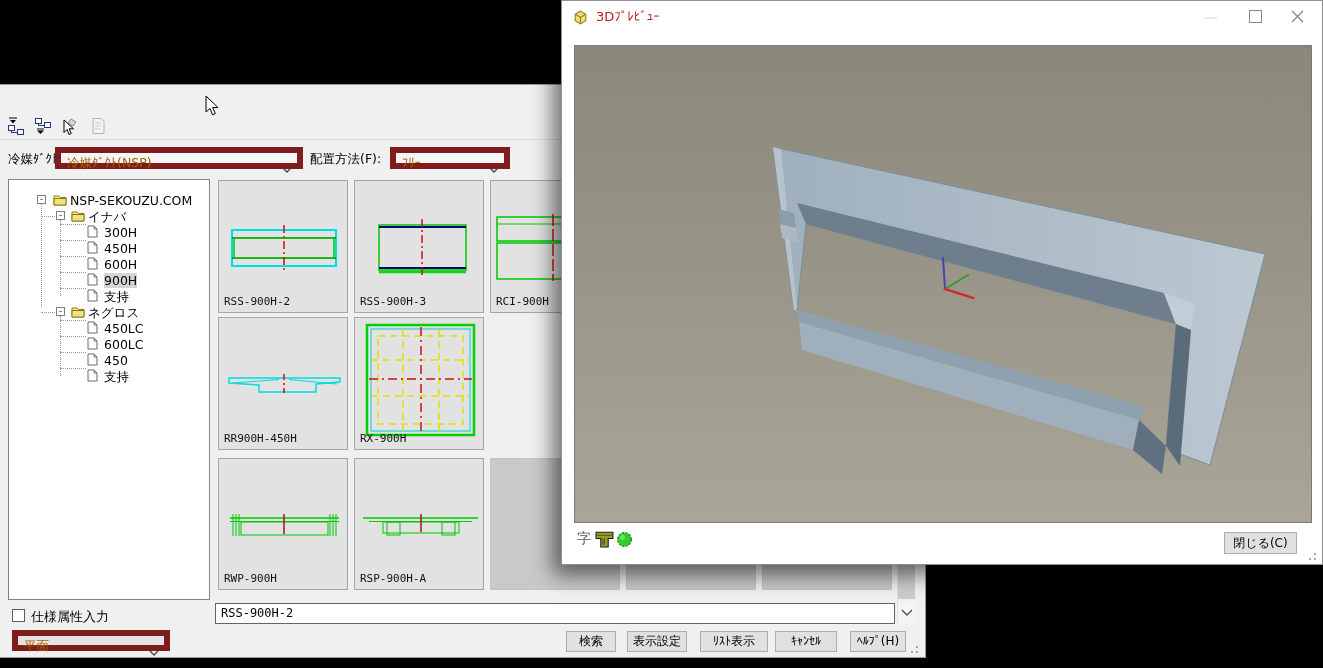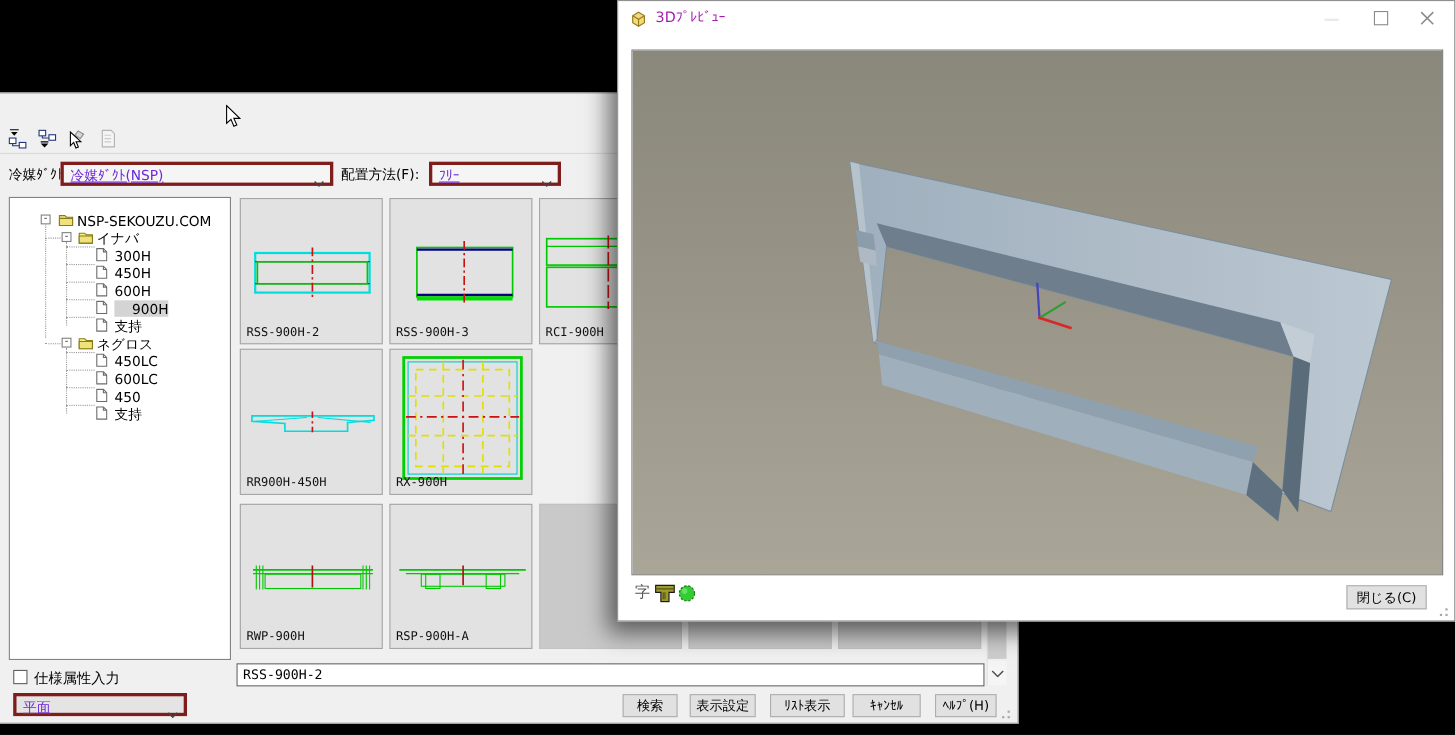--- a/index.html
+++ b/index.html
@@ -7,29 +7,29 @@
        font-family:"DejaVu Sans","Liberation Sans",sans-serif;}
   .abs{position:absolute;}
   
   .dlg{position:absolute;left:0;top:84px;width:926px;height:574px;background:#f0f0f0;
        border:1px solid #9a9a9a;border-left:none;box-sizing:border-box;z-index:1;}
   .dtitlebar{position:absolute;left:0;top:0;width:100%;height:28px;background:#ffffff;border-bottom:1px solid #e6e6e6;}
   .dtitle{position:absolute;left:10px;top:0;line-height:28px;font-size:13px;color:#9e9e9e;}
   .toolbar{position:absolute;left:0;top:28px;width:100%;height:26px;background:#f0f0f0;border-bottom:1px solid #dadada;}
   .tbi{position:absolute;top:3px;width:20px;height:20px;}
   .lbl{position:absolute;font-size:12.5px;color:#000;}
-  .combo{position:absolute;height:22px;background:#f5f5f5;border:3px solid #7f1d1d;box-sizing:border-box;
-         font-size:12.5px;color:#6d28d9;line-height:20px;padding-left:6px;text-decoration:underline;}
+  .combo{position:absolute;height:22px;background:#f5f5f5;border:6px solid #7f1d1d;box-sizing:border-box;
+         font-size:12.5px;color:#a16207;line-height:20px;padding-left:6px;}
   .combo .chev{position:absolute;right:5px;top:6px;}
   
   .tree{position:absolute;left:8px;top:94px;width:202px;height:421px;background:#fff;
         border:1px solid #828282;box-sizing:border-box;overflow:hidden;}
   .trow{position:absolute;left:0;width:100%;height:16px;font-size:12.5px;color:#000;}
   .tlabel{position:absolute;top:1px;white-space:nowrap;}
-  .tlabel.sel{background:#d4d4d4;padding-left:16px;}
+  .tlabel.sel{background:#d4d4d4;}
   .tbox{position:absolute;width:9px;height:9px;background:#fff;border:1px solid #808080;box-sizing:border-box;
         font-size:9px;line-height:6px;text-align:center;color:#333;}
   .dotv{position:absolute;width:1px;border-left:1px dotted #9a9a9a;}
   .doth{position:absolute;height:1px;border-top:1px dotted #9a9a9a;}
   .ticon{position:absolute;}
   
   .cell{position:absolute;width:130px;background:#e2e2e2;border:1px solid #a6a6a6;box-sizing:border-box;}
   .cell.dark{background:#c9c9c9;border-color:#c3c3c3;}
   .cell svg{position:absolute;left:0;top:0;}
   .clabel{position:absolute;left:5px;bottom:4px;font-family:"DejaVu Sans Mono","Liberation Mono",monospace;
@@ -42,21 +42,21 @@
   .btn{position:absolute;top:546px;height:21px;background:#e1e1e1;border:1px solid #adadad;box-sizing:border-box;
        font-size:12px;text-align:center;line-height:19px;color:#000;}
   .sbar{position:absolute;left:897px;top:95px;width:17px;height:443px;background:#f0f0f0;border-left:1px solid #e0e0e0;}
   .sthumb{position:absolute;left:0;top:205px;width:17px;height:214px;background:#cdcdcd;}
   .sarrow{position:absolute;left:0;top:421px;width:17px;height:22px;background:#f5f5f5;}
   .grip{position:absolute;width:12px;height:12px;}
   .grip i{position:absolute;width:2px;height:2px;background:#a8a8a8;}
   
   .win{position:absolute;left:561px;top:0;width:762px;height:565px;background:#fff;border:1px solid #8f8f8f;
        box-sizing:border-box;z-index:10;box-shadow:-8px 10px 20px rgba(0,0,0,0.55);}
-  .wtitle{position:absolute;left:34px;top:0;line-height:32px;font-size:13px;color:#a21caf;}
+  .wtitle{position:absolute;left:34px;top:0;line-height:32px;font-size:13px;color:#b91c1c;}
   .viewport{position:absolute;left:12px;top:44px;width:738px;height:478px;border:1px solid #7a7a7a;box-sizing:border-box;}
   .closebtn{position:absolute;left:662px;top:531px;width:73px;height:22px;background:#e1e1e1;border:1px solid #adadad;
             box-sizing:border-box;font-size:12px;text-align:center;line-height:20px;color:#000;}
   .statusicon{position:absolute;top:528px;}
   .ztxt{font-size:14px;color:#555;}
   .maxbtn{position:absolute;left:687px;top:9px;width:13px;height:13px;border:1px solid #8a8a8a;box-sizing:border-box;}
   .minbtn{position:absolute;left:642px;top:16px;width:13px;height:2px;background:#e9e9e9;}
 </style>
 </head>
 <body>

